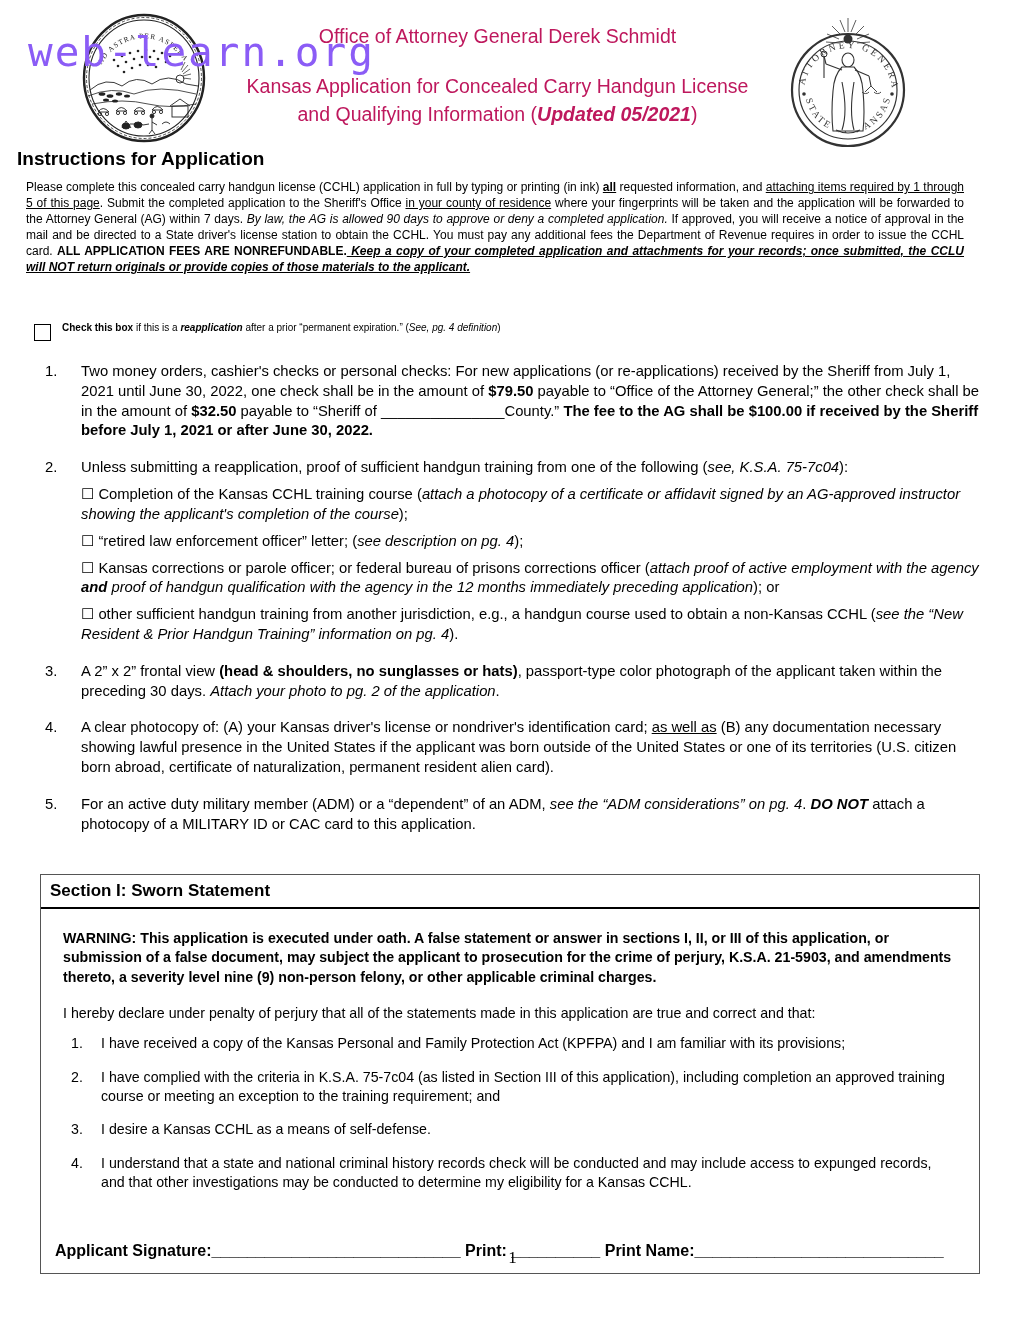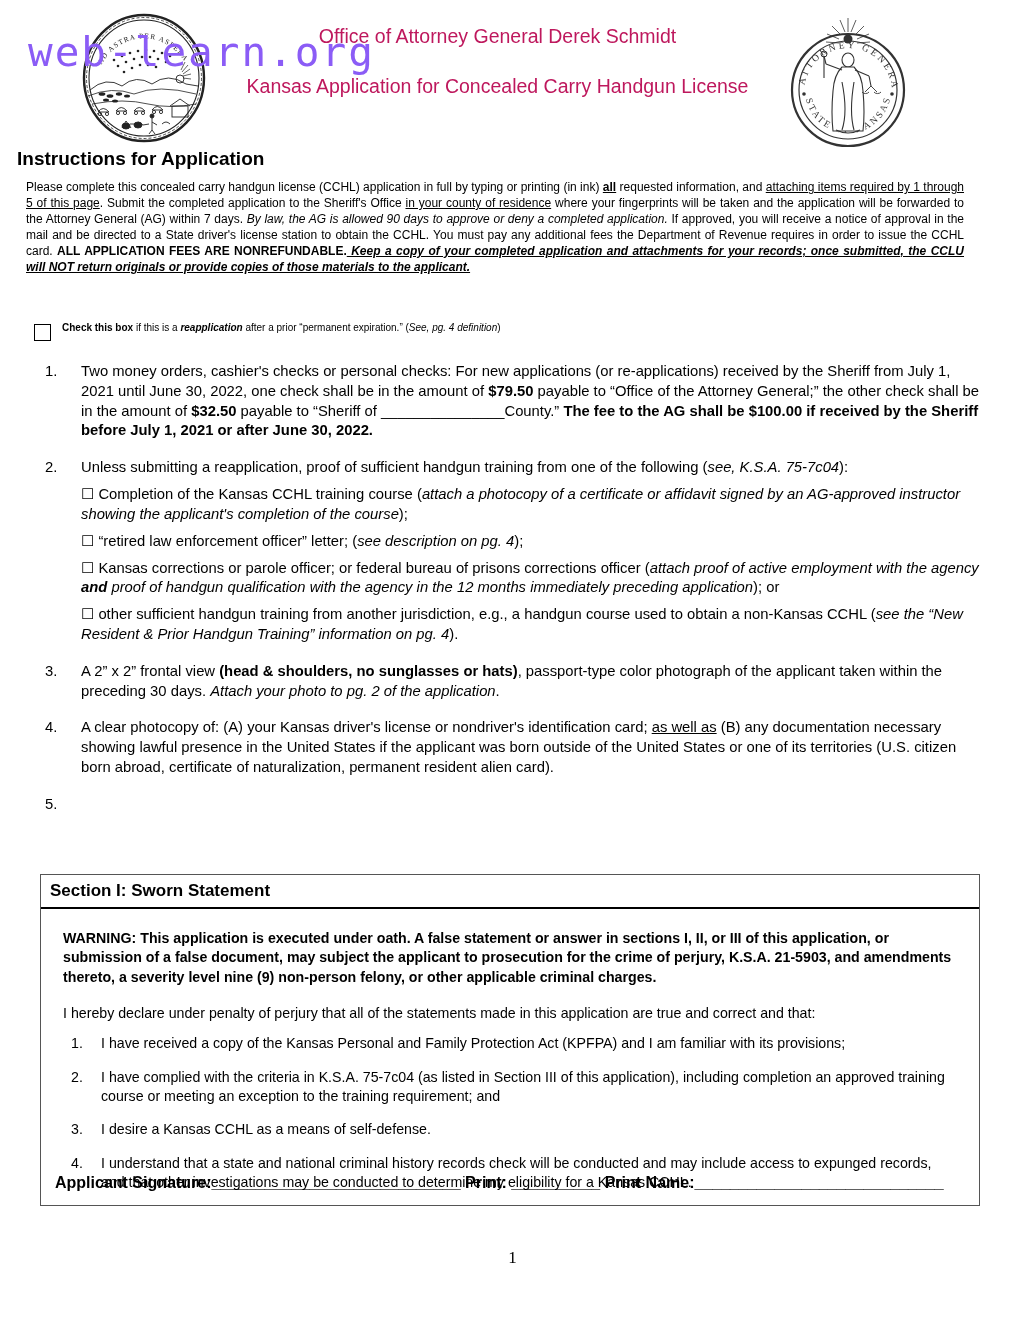--- a/index.html
+++ b/index.html
@@ -69,21 +69,21 @@
     position:absolute; left:41px; top:362px; width:940px;
     margin:0; padding:0; list-style:none;
     font-size:14.8px; line-height:1.34;
   }
   ol.items > li { position:relative; padding-left:40px; margin-bottom:17px; }
   ol.items > li .num { position:absolute; left:4px; top:0; }
   .sub { margin-top:7px; text-indent:0; }
 
   
   .sec-box {
-    position:absolute; left:40px; top:874px; width:940px; height:332px;
+    position:absolute; left:40px; top:874px; width:940px; height:400px;
     border:1.6px solid #555;
   }
   .sec-head {
     height:34px; border-bottom:2.2px solid #000;
     display:flex; align-items:center; padding-left:9px;
     font-size:17px; font-weight:bold;
   }
   .sec-body { padding:20px 22px 0 22px; }
   .warn { font-size:14.2px; font-weight:bold; line-height:1.37; }
   .declare { font-size:14.2px; margin-top:18px; }
@@ -193,20 +193,21 @@
           <path d="M84 112 q4 -4 8 0"></path>
         </g>
       </svg>
     </div>
 
     <div class="watermark">web-learn.org</div>
 
     <div class="header-titles">
       <div class="title-line l1">Office of Attorney General Derek Schmidt</div>
       <div class="title-line l2">Kansas Application for Concealed Carry Handgun License</div>
+      <div class="title-line l3"><span>and Qualifying Information (</span><span class="upd">Updated 05/2021</span><span>)</span></div>
     </div>
 
     <div class="seal right">
       <svg viewBox="0 0 132 140" xmlns="http://www.w3.org/2000/svg">
 
         <g stroke="#333" stroke-width="0.8">
           <path d="M66 6 v14 M58 8 l5 12 M74 8 l-5 12 M50 14 l9 9 M82 14 l-9 9 M45 22 l12 5 M87 22 l-12 5 M44 30 l13 1 M88 30 l-13 1"></path>
         </g>
         <circle cx="66" cy="27" r="4.5" fill="#333"></circle>
 
@@ -254,21 +255,21 @@
   <div class="checkline">
     <span class="cbox"></span>
     <span><b>Check this box</b><span> if this is a </span><span class="bi">reapplication</span><span> after a prior “permanent expiration.” (</span><i>See, pg. 4 definition</i><span>)</span></span>
   </div>
 
   <ol class="items" id="items-list">
       <li><span class="num">1.</span><span><span>Two money orders, cashier's checks or personal checks: For new applications (or re-applications) received by the Sheriff from July 1, 2021 until June 30, 2022, one check shall be in the amount of </span><b>$79.50</b><span> payable to “Office of the Attorney General;” the other check shall be in the amount of </span><b>$32.50</b><span> payable to “Sheriff of </span><span>_______________</span><span>County.” </span><b>The fee to the AG shall be $100.00 if received by the Sheriff before July 1, 2021 or after June 30, 2022.</b></span></li>
       <li><span class="num">2.</span><span><span>Unless submitting a reapplication, proof of sufficient handgun training from one of the following (</span><i>see, K.S.A. 75-7c04</i><span>):</span></span><div class="sub"><span>☐  Completion of the Kansas CCHL training course (</span><i>attach a photocopy of a certificate or affidavit signed by an AG-approved instructor showing the applicant's completion of the course</i><span>);</span></div><div class="sub"><span>☐  “retired law enforcement officer” letter; (</span><i>see description on pg. 4</i><span>);</span></div><div class="sub"><span>☐  Kansas corrections or parole officer; or federal bureau of prisons corrections officer (</span><i>attach proof of active employment with the agency </i><span class="bi">and</span><i> proof of handgun qualification with the agency in the 12 months immediately preceding application</i><span>); or</span></div><div class="sub"><span>☐  other sufficient handgun training from another jurisdiction, e.g., a handgun course used to obtain a non-Kansas CCHL (</span><i>see the “New Resident &amp; Prior Handgun Training” information on pg. 4</i><span>).</span></div></li>
       <li><span class="num">3.</span><span><span>A 2” x 2” frontal view </span><b>(head &amp; shoulders, no sunglasses or hats)</b><span>, passport-type color photograph of the applicant taken within the preceding 30 days.  </span><i>Attach your photo to pg. 2 of the application</i><span>.</span></span></li>
       <li><span class="num">4.</span><span><span>A clear photocopy of: (A) your Kansas driver's license or nondriver's identification card; </span><u>as well as</u><span> (B) any documentation necessary showing lawful presence in the United States if the applicant was born outside of the United States or one of its territories (U.S. citizen born abroad, certificate of naturalization, permanent resident alien card).</span></span></li>
-      <li><span class="num">5.</span></li>
+      <li><span class="num">5.</span><span><span>For an active duty military member (ADM) or a “dependent” of an ADM, </span><i>see the “ADM considerations” on pg. 4</i><span>. </span><span class="bi">DO NOT</span><span> attach a photocopy of a MILITARY ID or CAC card to this application.</span></span></li>
     </ol>
 
   <div class="sec-box">
     <div class="sec-head">Section I:  Sworn Statement</div>
     <div class="sec-body">
       <div class="warn">WARNING:  This application is executed under oath.  A false statement or answer in sections I, II, or III of this application, or submission of a false document, may subject the applicant to prosecution for the crime of perjury, K.S.A. 21-5903, and amendments thereto, a severity level nine (9) non-person felony, or other applicable criminal charges.</div>
       <div class="declare">I hereby declare under penalty of perjury that all of the statements made in this application are true and correct and that:</div>
       <ol class="sworn" id="sworn-list">
           <li><span class="num">1.</span><span>I have received a copy of the Kansas Personal and Family Protection Act (KPFPA) and I am familiar with its provisions;</span></li>
           <li><span class="num">2.</span><span>I have complied with the criteria in K.S.A. 75-7c04 (as listed in Section III of this application), including completion an approved training course or meeting an exception to the training requirement; and</span></li>

